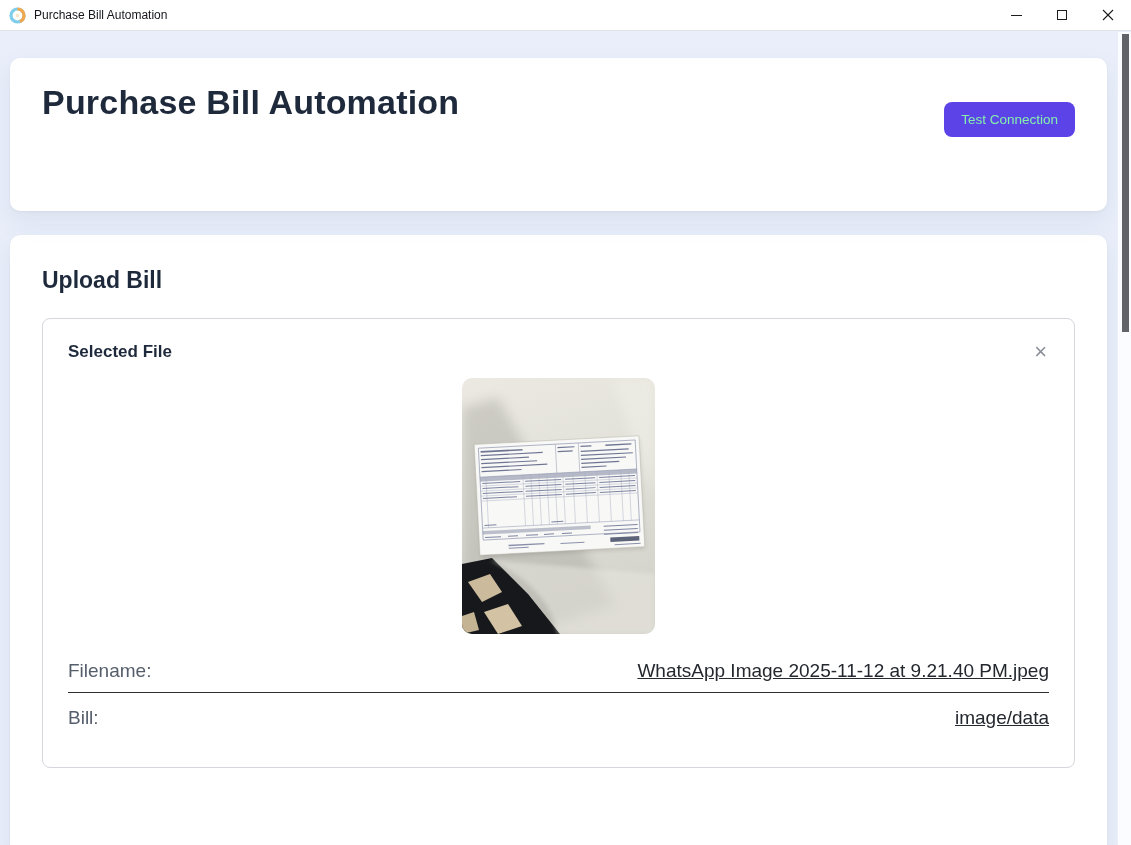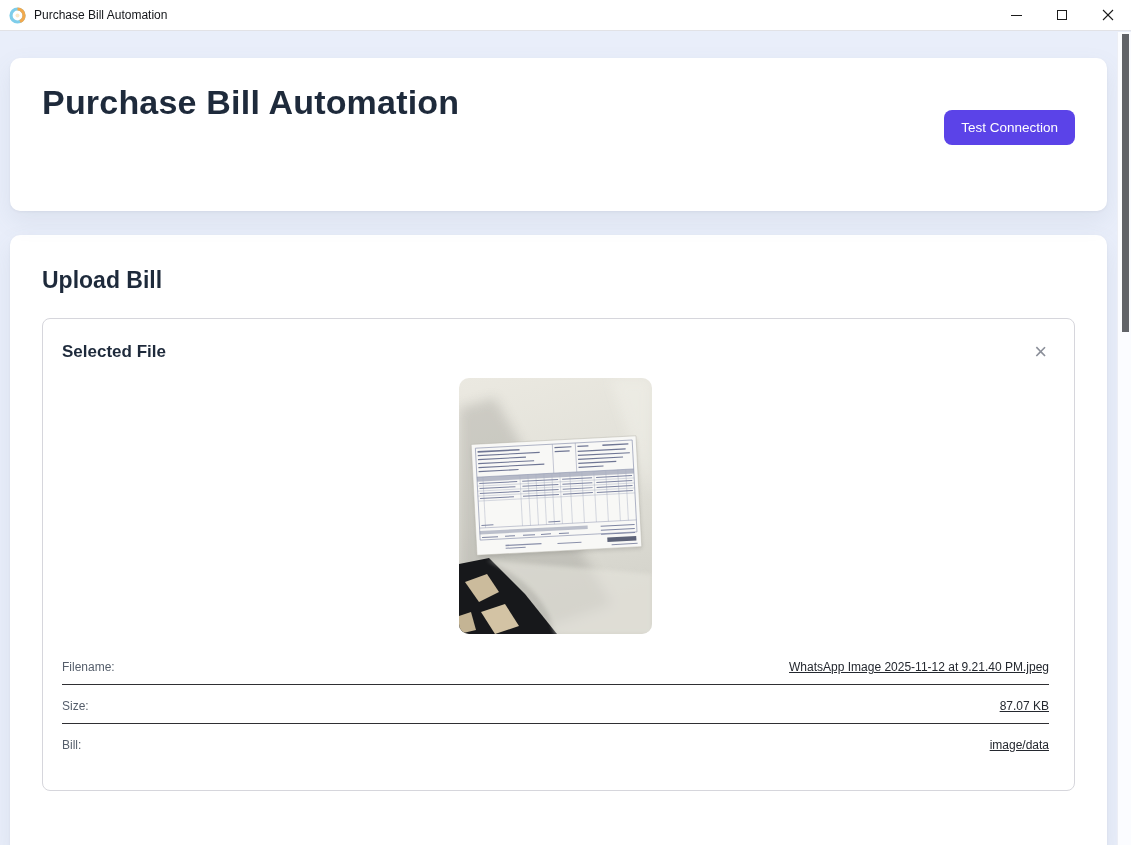--- a/index.html
+++ b/index.html
@@ -28,44 +28,44 @@
   .card {
     background:#ffffff; border-radius:10px;
     box-shadow:0 1px 3px rgba(15,23,42,.05), 0 10px 24px rgba(100,116,139,.10);
   }
   .header-card { position:relative; height:153px; padding:25px 32px; }
   .page-title {
     margin:0; font-size:34px; font-weight:bold; color:#1e2a3b; letter-spacing:.2px;
   }
   .page-subtitle { margin:13px 0 0 0; font-size:15px; color:#4a5462; }
   .btn-primary {
-    position:absolute; right:32px; top:52px;
-    background:#5b43e8; color:#ffffff; border:none; border-radius:8px;
+    position:absolute; right:32px; top:44px;
+    background:#5b43e8; color:#86efac; border:none; border-radius:8px;
     padding:10px 17px; font-size:13.5px; font-family:inherit; cursor:pointer;
   }
   .upload-card { margin-top:24px; height:620px; padding:32px 32px; }
   .upload-title { margin:0 0 24px 0; font-size:23px; font-weight:bold; color:#1e2a3b; }
   
   .selected-file-box {
-    border:1px solid #d6d6dc; border-radius:8px; padding:22px 25px 28px 19px; position:relative;
+    border:1px solid #d6d6dc; border-radius:8px; padding:22px 25px 28px 25px; position:relative;
   }
   .sf-head { display:flex; align-items:center; justify-content:space-between; }
   .sf-title { margin:0; font-size:17px; font-weight:bold; color:#1e2a3b; }
   .sf-close {
     border:none; background:transparent; color:#8b8f99; font-size:22px; line-height:1;
     cursor:pointer; padding:0 2px; font-family:inherit;
   }
   .preview {
     width:193px; height:256px; margin:15px auto 10px auto;
     border-radius:10px; overflow:hidden; display:block;
   }
   .meta { margin-top:12px; }
   .meta-row {
     display:flex; justify-content:space-between; align-items:center;
-    padding:14px 0 10px 0; border-bottom:1px solid #2f2f33; font-size:12px;
+    padding:14px 0 10px 0; border-bottom:1px solid #2f2f33; font-size:19px;
   }
   .meta-row.last { border-bottom:none; }
   .meta-label { color:#555e6b; }
   .meta-value { color:#24282f;text-decoration:underline; }
   
   .scrollbar {
     position:fixed; top:32px; right:0; bottom:0; width:14px;
     background:#fbfcff; border-left:1px solid #eceef5;
   }
   .scroll-thumb {
@@ -236,24 +236,20 @@
               </g>
             </g>
           </svg>
         </div>
 
         <div class="meta">
           <div class="meta-row">
             <span class="meta-label">Filename:</span>
             <span class="meta-value">WhatsApp Image 2025-11-12 at 9.21.40 PM.jpeg</span>
           </div>
-          <div class="meta-row">
-            <span class="meta-label">Size:</span>
-            <span class="meta-value">87.07 KB</span>
-          </div>
           <div class="meta-row last">
             <span class="meta-label">Bill:</span>
             <span class="meta-value">image/data</span>
           </div>
         </div>
       </div>
     </section>
   </div>
 
   <div class="scrollbar">

